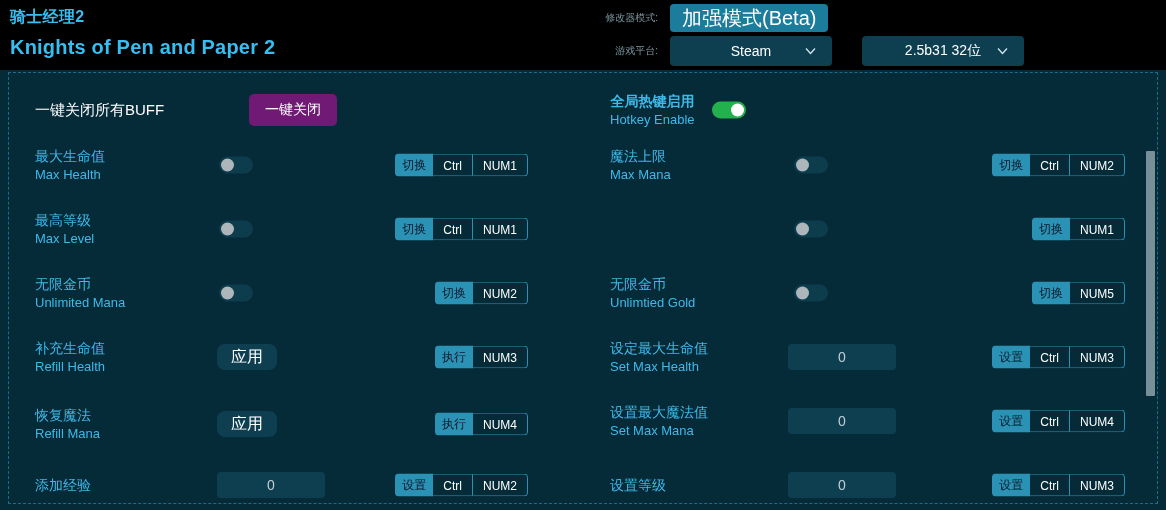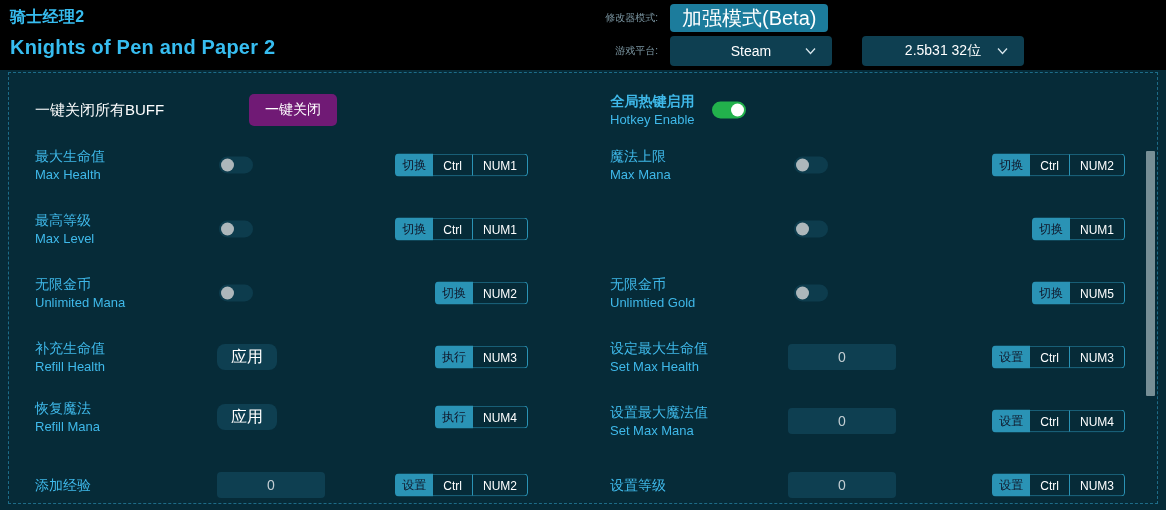--- a/index.html
+++ b/index.html
@@ -257,21 +257,21 @@
             </div>
             <button class="btn-apply" style="left:208px;">应用</button>
             <div class="hotkey" style="right:56px;">
             <span class="hk-action">执行</span>
             <span class="hk-keys">
                 <span class="hk-key">NUM3</span>
               </span>
           </div>
             </div>
           </div>
-        <div class="row" style="top:312px;">
+        <div class="row" style="top:319px;">
             <div class="row-cells">
               <div class="lbl ">
       <div class="lbl-cn">恢复魔法</div>
               <div class="lbl-en">Refill Mana</div>
             </div>
             <button class="btn-apply" style="left:208px;">应用</button>
             <div class="hotkey" style="right:56px;">
             <span class="hk-action">执行</span>
             <span class="hk-keys">
                 <span class="hk-key">NUM4</span>

